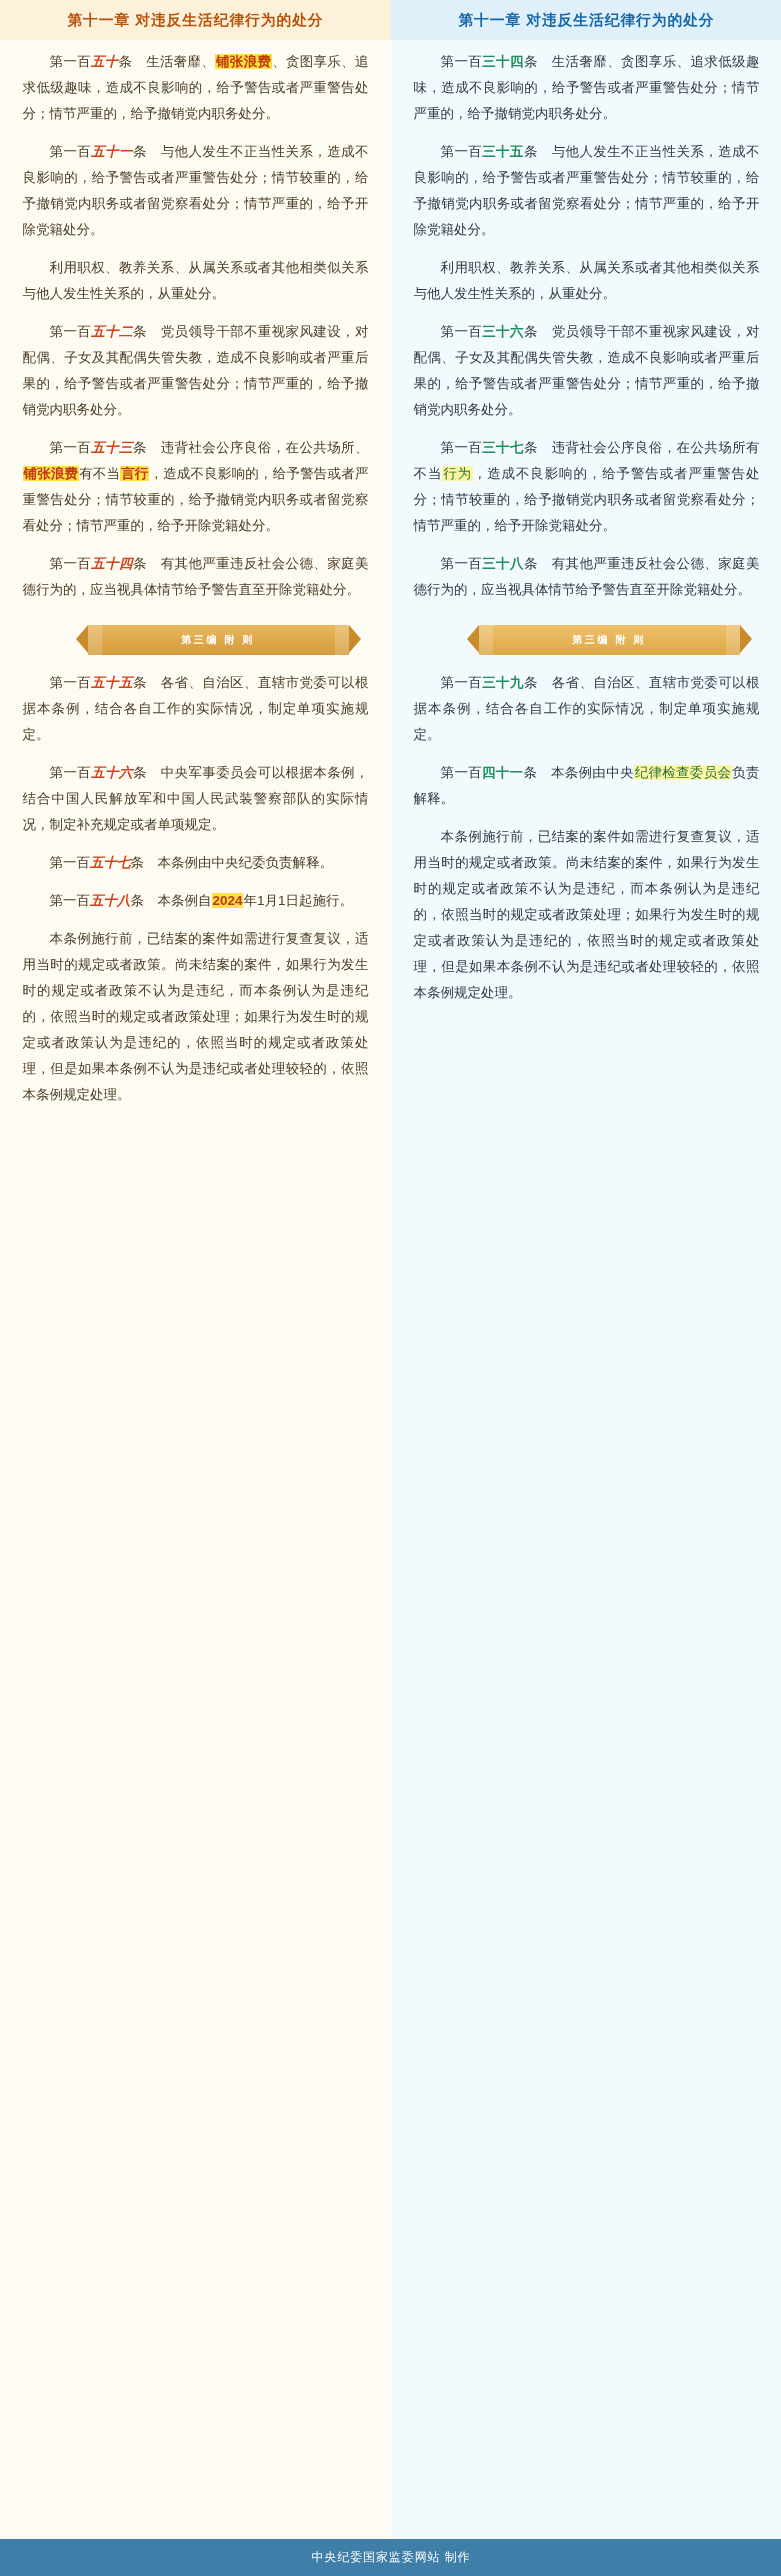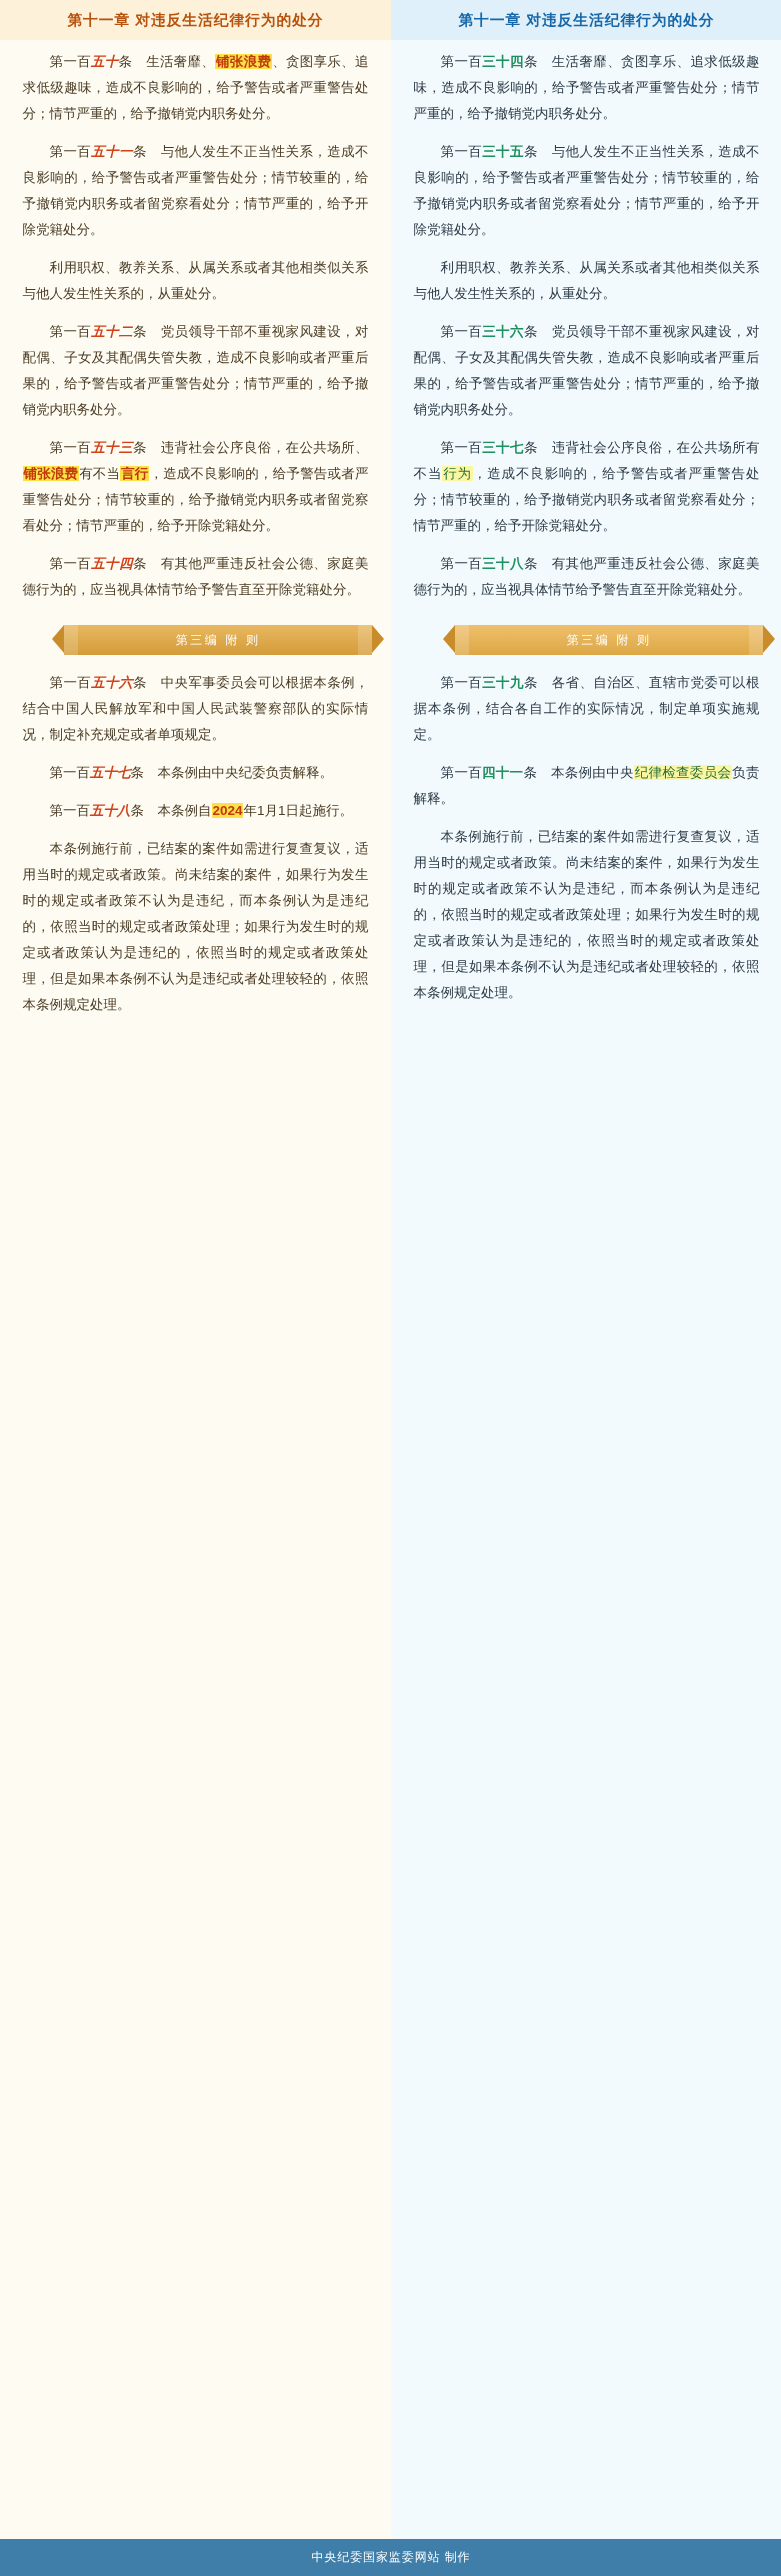--- a/index.html
+++ b/index.html
@@ -87,26 +87,26 @@
     padding: 0 0.9px;
   }
   .ribbon-wrap {
     width: 391px;
     display: flex;
     justify-content: center;
   }
   .ribbon {
     position: relative;
     height: 29.5px;
-    width: 308px;
+    width: 261px;
     display: flex;
     align-items: center;
     justify-content: center;
-    font-size: 12px;
-    font-weight: normal;
+    font-size: 10px;
+    font-weight: bold;
     color: #ffffff;
     letter-spacing: 2.6px;
   }
   .ribbon.left-rib {
     background: linear-gradient(180deg, #e8b860 0%, #d49b3a 100%);
   }
   .ribbon.right-rib {
     background: linear-gradient(180deg, #efc06c 0%, #dca745 100%);
   }
   .ribbon::before {
@@ -175,20 +175,21 @@
             <p class="art"><span>第一百</span><span class="num-l">五十四</span><span>条　有其他严重违反社会公德、家庭美德行为的，应当视具体情节给予警告直至开除党籍处分。</span></p>
           </div>
         <div class="ribbon-wrap" style="margin:22.6px 0 15.6px 0;">
           <div class="ribbon left-rib">
             <span class="ribbon-inner-l"></span>
             <span class="ribbon-inner-r"></span>
             <span>第三编  附  则</span>
           </div>
         </div>
         <div id="left-appendix">
+            <p class="art"><span>第一百</span><span class="num-l">五十五</span><span>条　各省、自治区、直辖市党委可以根据本条例，结合各自工作的实际情况，制定单项实施规定。</span></p>
             <p class="art"><span>第一百</span><span class="num-l">五十六</span><span>条　中央军事委员会可以根据本条例，结合中国人民解放军和中国人民武装警察部队的实际情况，制定补充规定或者单项规定。</span></p>
             <p class="art"><span>第一百</span><span class="num-l">五十七</span><span>条　本条例由中央纪委负责解释。</span></p>
             <p class="art"><span>第一百</span><span class="num-l">五十八</span><span>条　本条例自</span><span class="hl-l">2024</span><span>年1月1日起施行。</span></p>
             <p class="art"><span>本条例施行前，已结案的案件如需进行复查复议，适用当时的规定或者政策。尚未结案的案件，如果行为发生时的规定或者政策不认为是违纪，而本条例认为是违纪的，依照当时的规定或者政策处理；如果行为发生时的规定或者政策认为是违纪的，依照当时的规定或者政策处理，但是如果本条例不认为是违纪或者处理较轻的，依照本条例规定处理。</span></p>
           </div>
       </div>
     </div>
 
     <div class="col col-right">
       <div class="col-header">第十一章  对违反生活纪律行为的处分</div>

